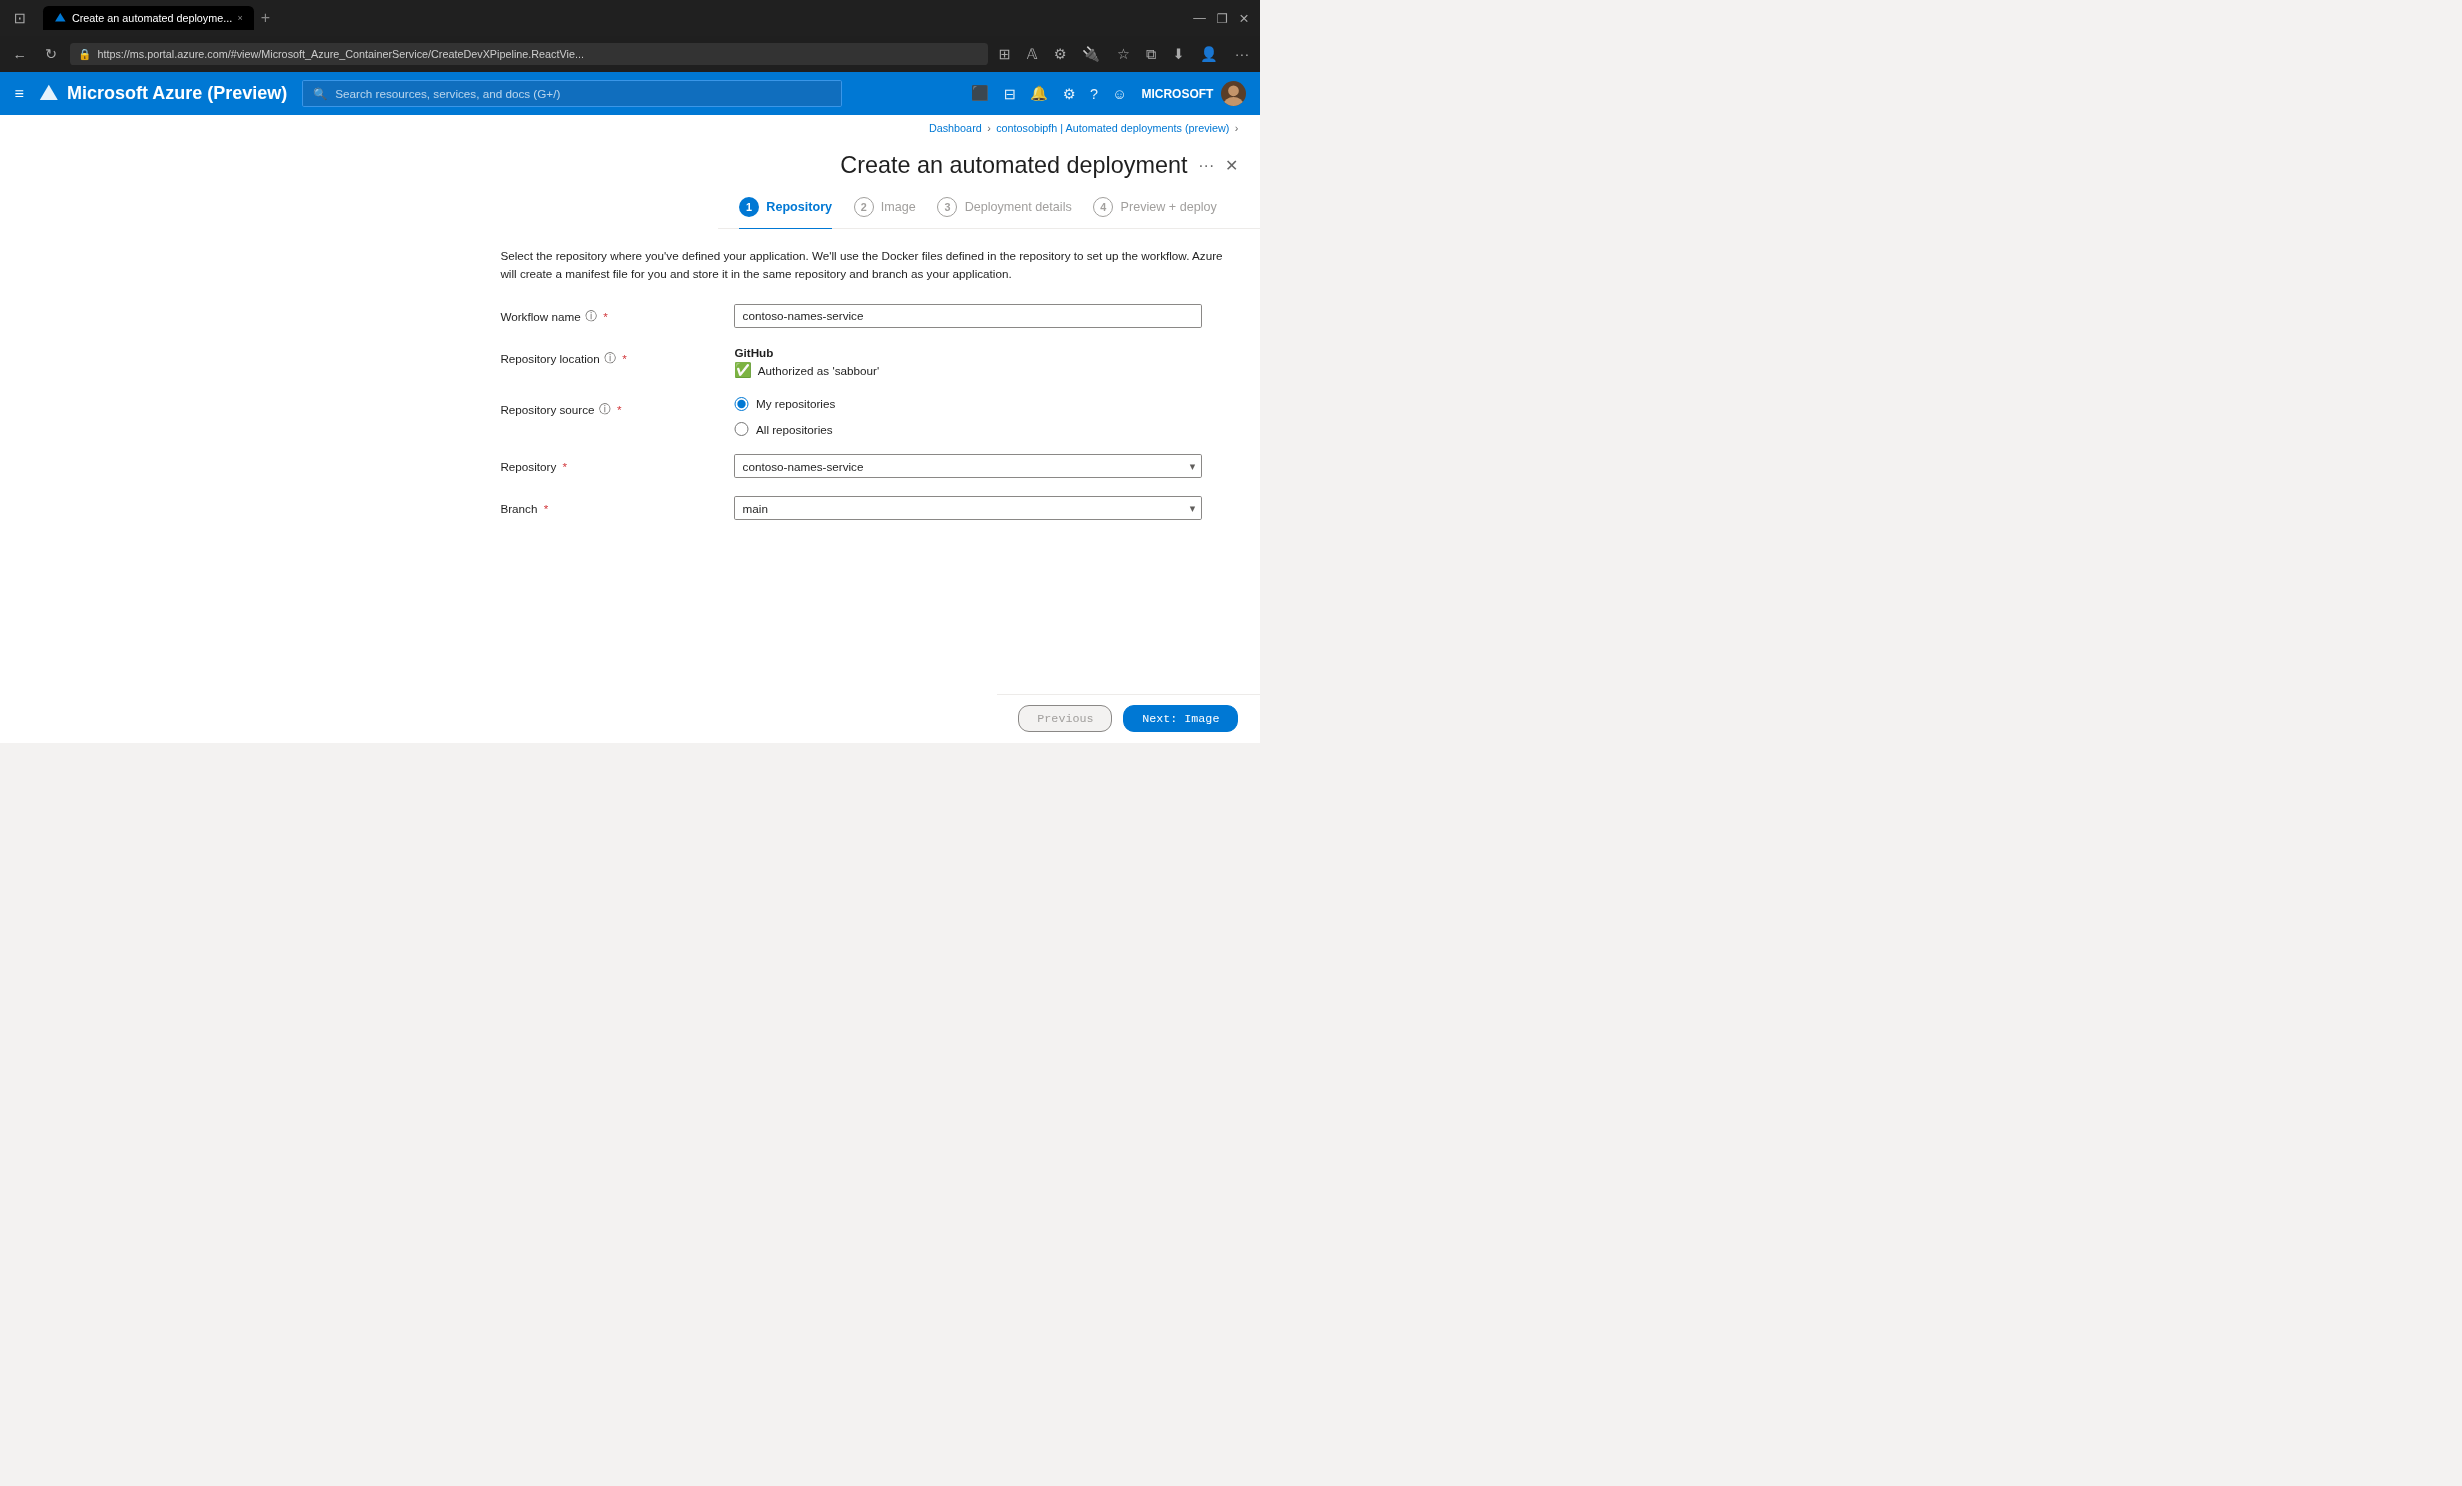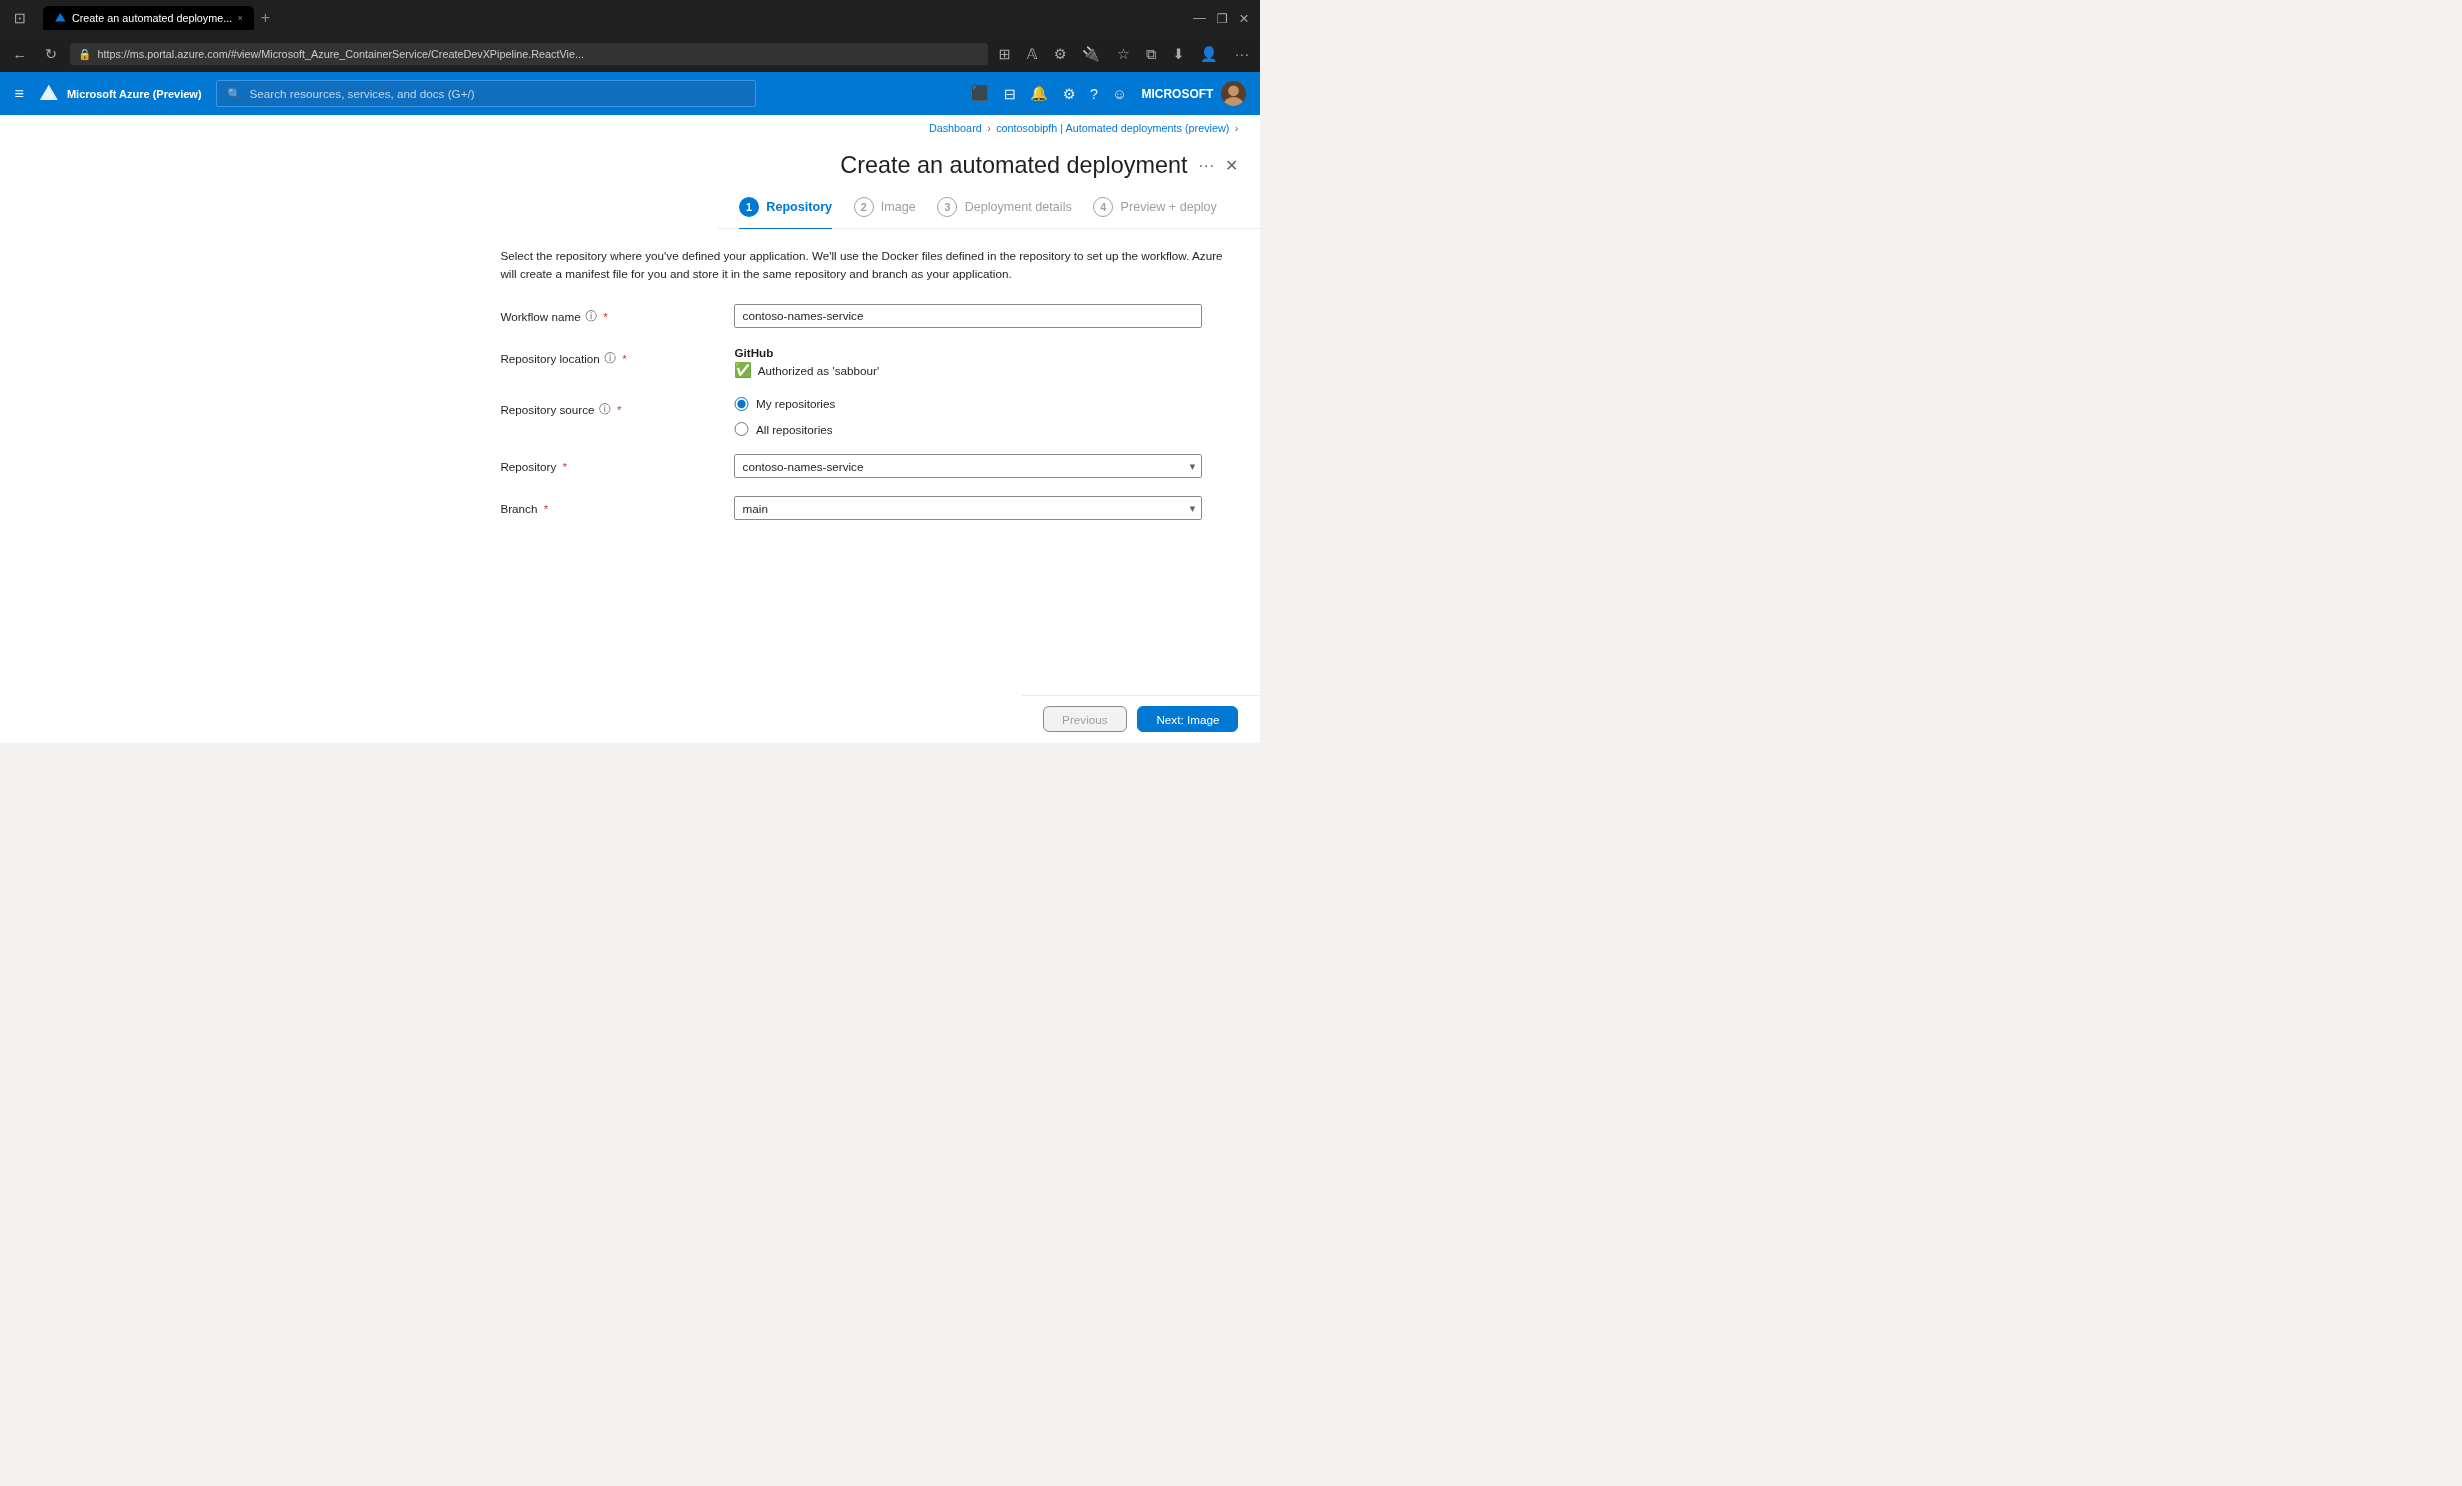--- a/index.html
+++ b/index.html
@@ -131,24 +131,23 @@
       padding: 0 14.4px;
       gap: 14.4px;
     }
     .azure-hamburger {
       color: white;
       font-size: 16px;
       cursor: pointer;
     }
     .azure-logo {
       display: flex;
-      align-items: center;
       gap: 7.2px;
       color: white;
-      font-size: 11px;
+      font-size: 18px;
       font-weight: 600;
     }
     .azure-logo-icon {
       width: 21.6px;
       height: 21.6px;
     }
     .azure-search {
       flex: 1;
       max-width: 540px;
       background: #106ebe;
@@ -422,24 +421,24 @@
     .footer {
       border-top: 0.9px solid #edebe9;
       padding: 10.8px 21.6px;
       display: flex;
       align-items: center;
       gap: 10.8px;
       background: white;
     }
     .btn {
       padding: 5.4px 18px;
-      border-radius: 6px;
-      font-size: 11.7px;
-      cursor: pointer;
-      font-family: Liberation Sans, sans-serif;
+      border-radius: 11px;
+      font-size: 11.7px;
+      cursor: pointer;
+      font-family: Liberation Mono, monospace;
       border: 0.9px solid;
     }
     .btn-secondary {
       background: white;
       border-color: #8a8886;
       color: #1f1f1f;
     }
     .btn-secondary:disabled {
       background: #f3f2f1;
       color: #a19f9d;

